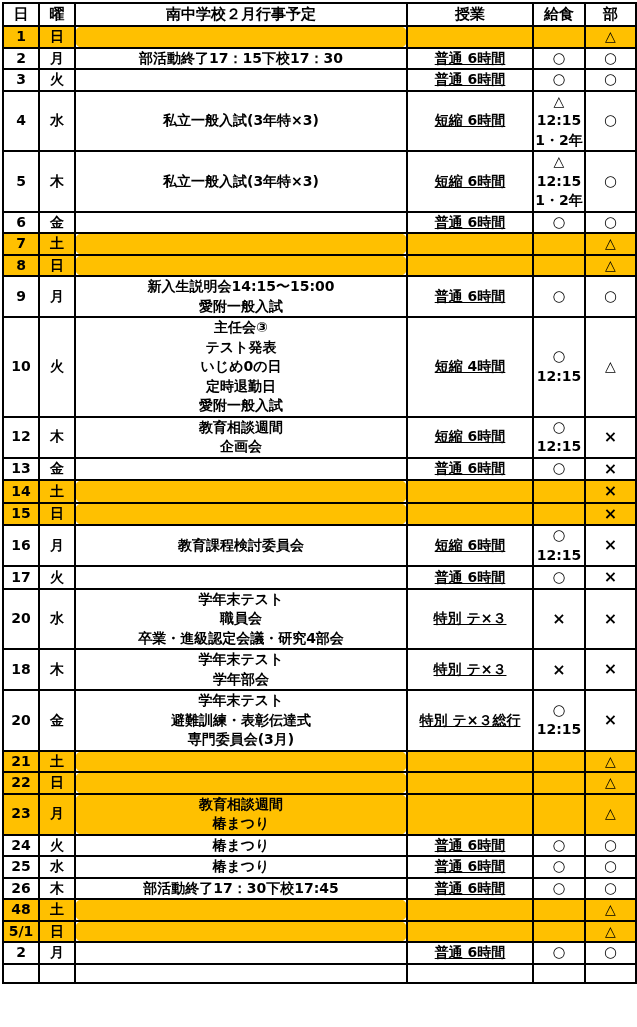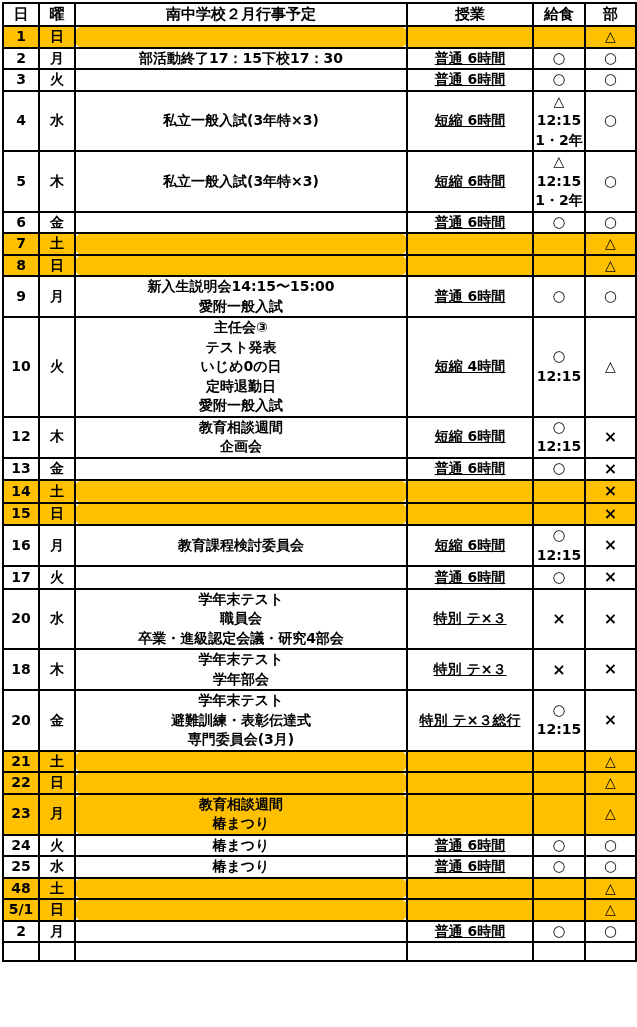--- a/index.html
+++ b/index.html
@@ -337,20 +337,32 @@
           <td class="col-day"><span class="">水</span></td>
           <td class="col-ev">
             <span class="line ">椿まつり</span>
           </td>
           <td class="col-cls"><span class="">普通 6時間</span></td>
           <td class="col-lunch">
             <span class="line mark-circle">○</span>
           </td>
           <td class="col-club"><span class="mark-circle">○</span></td>
         </tr>
+        <tr>
+          <td class="col-day"><span class="">26</span></td>
+          <td class="col-day"><span class="">木</span></td>
+          <td class="col-ev">
+            <span class="line ">部活動終了17：30下校17:45</span>
+          </td>
+          <td class="col-cls"><span class="">普通 6時間</span></td>
+          <td class="col-lunch">
+            <span class="line mark-circle">○</span>
+          </td>
+          <td class="col-club"><span class="mark-circle">○</span></td>
+        </tr>
         <tr class="hl">
           <td class="col-day"><span class="">48</span></td>
           <td class="col-day"><span class="">土</span></td>
           <td class="col-ev"></td>
           <td class="col-cls"></td>
           <td class="col-lunch"></td>
           <td class="col-club"><span class="mark-tri">△</span></td>
         </tr>
         <tr class="hl">
           <td class="col-day"><span class="">5/1</span></td>

